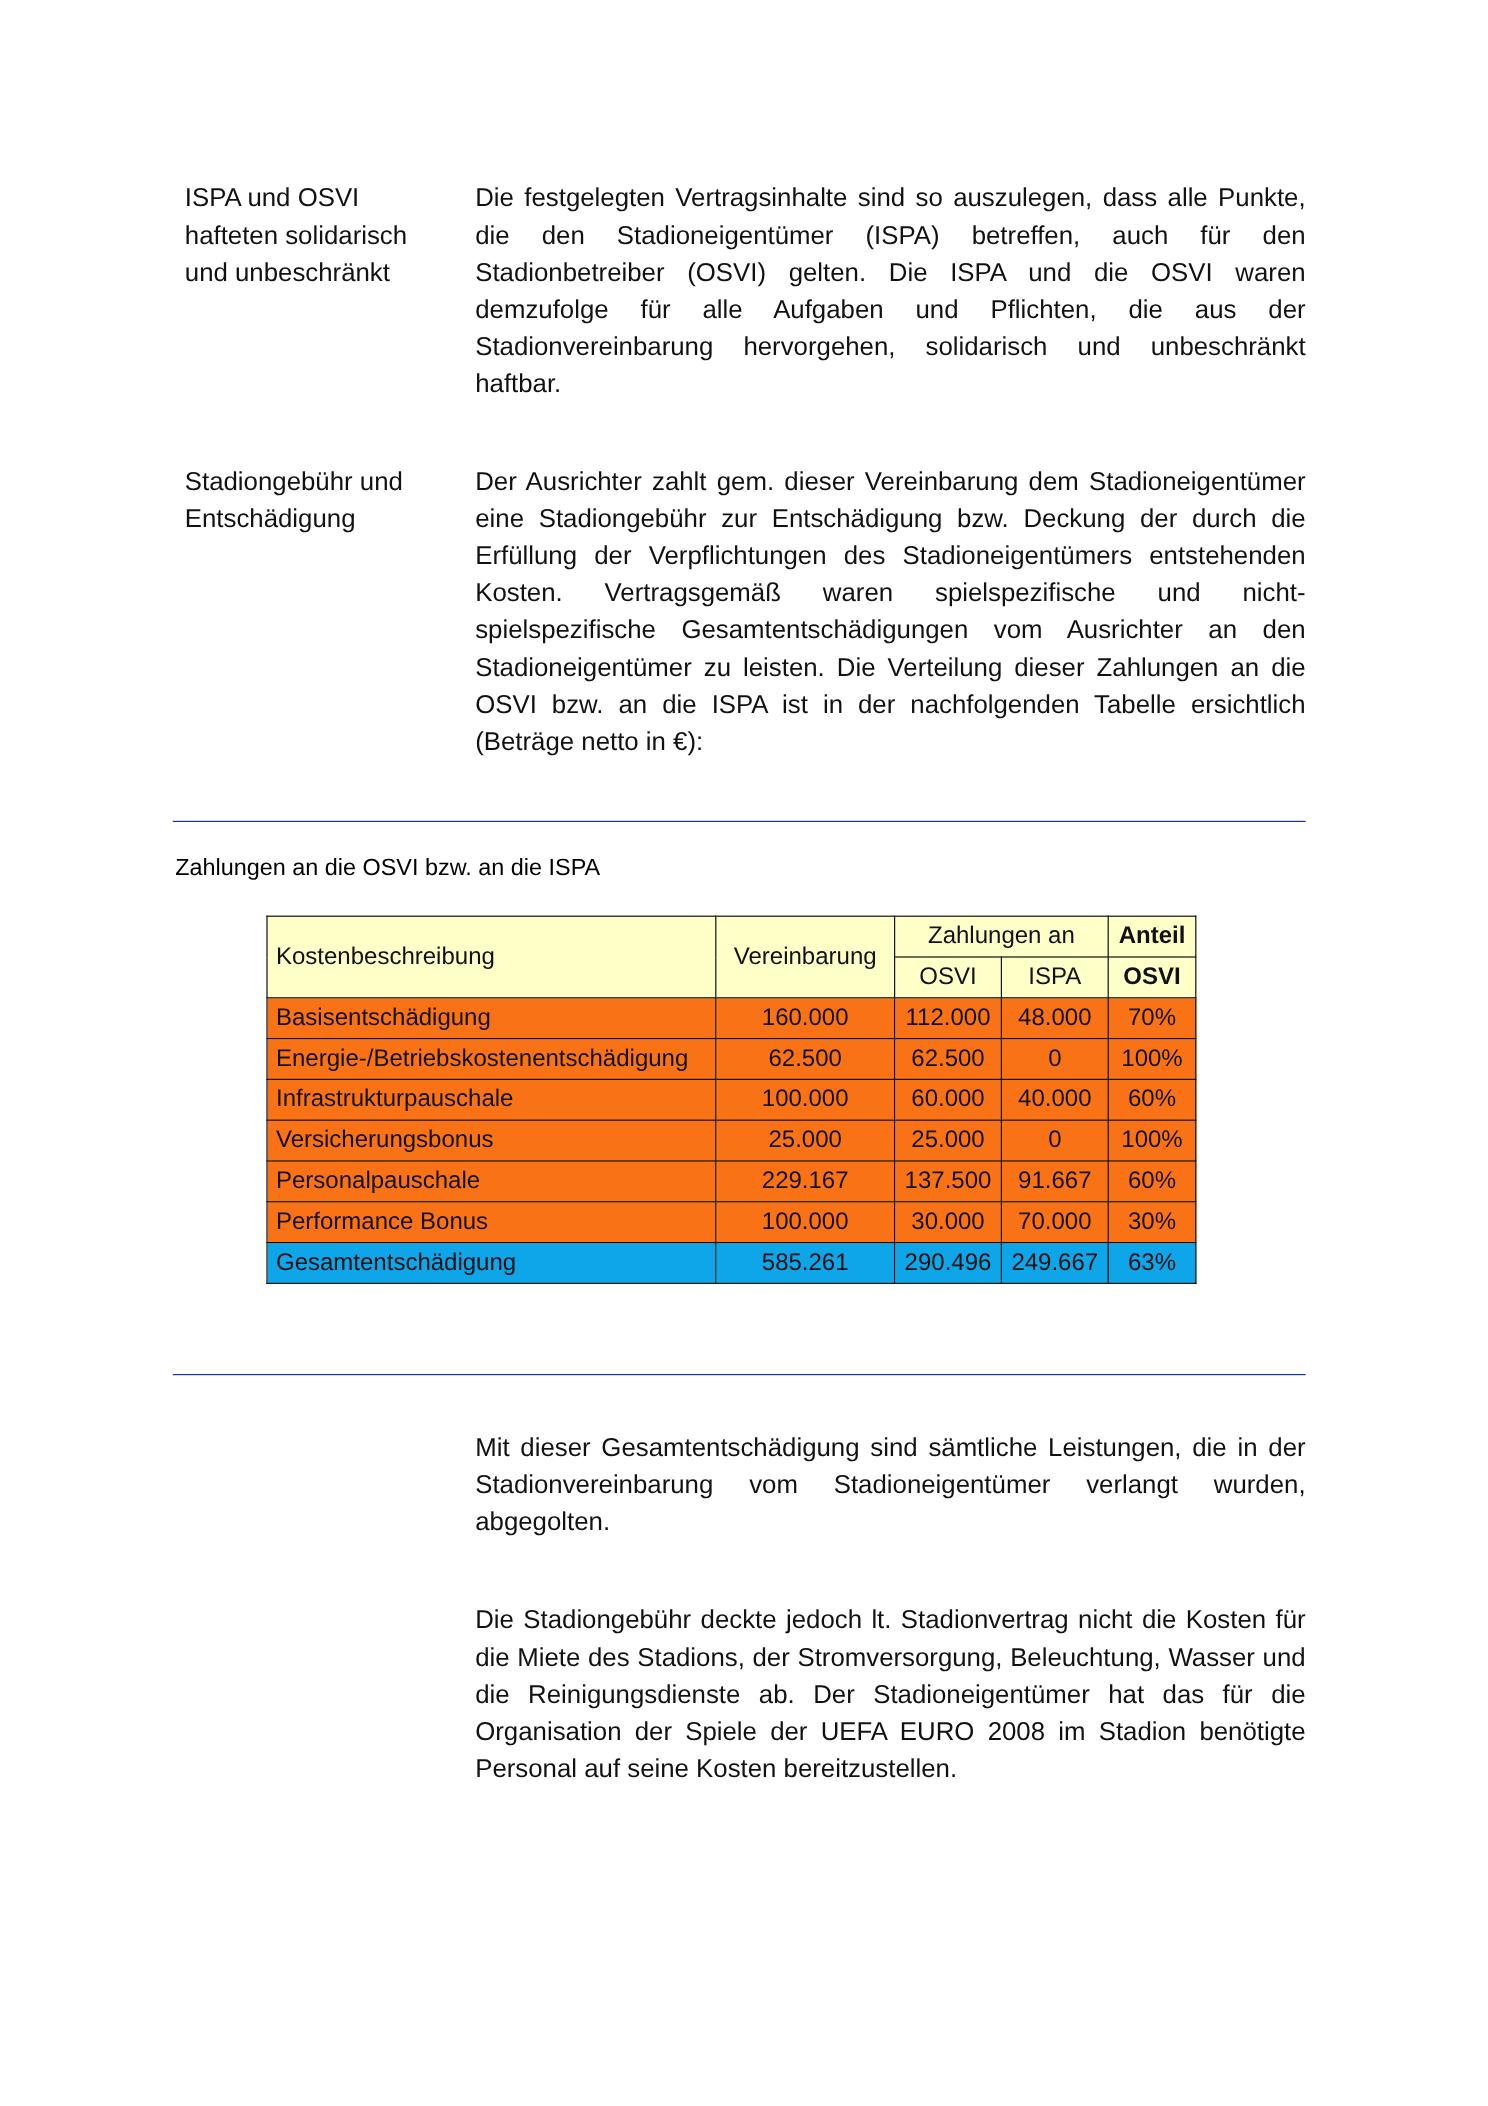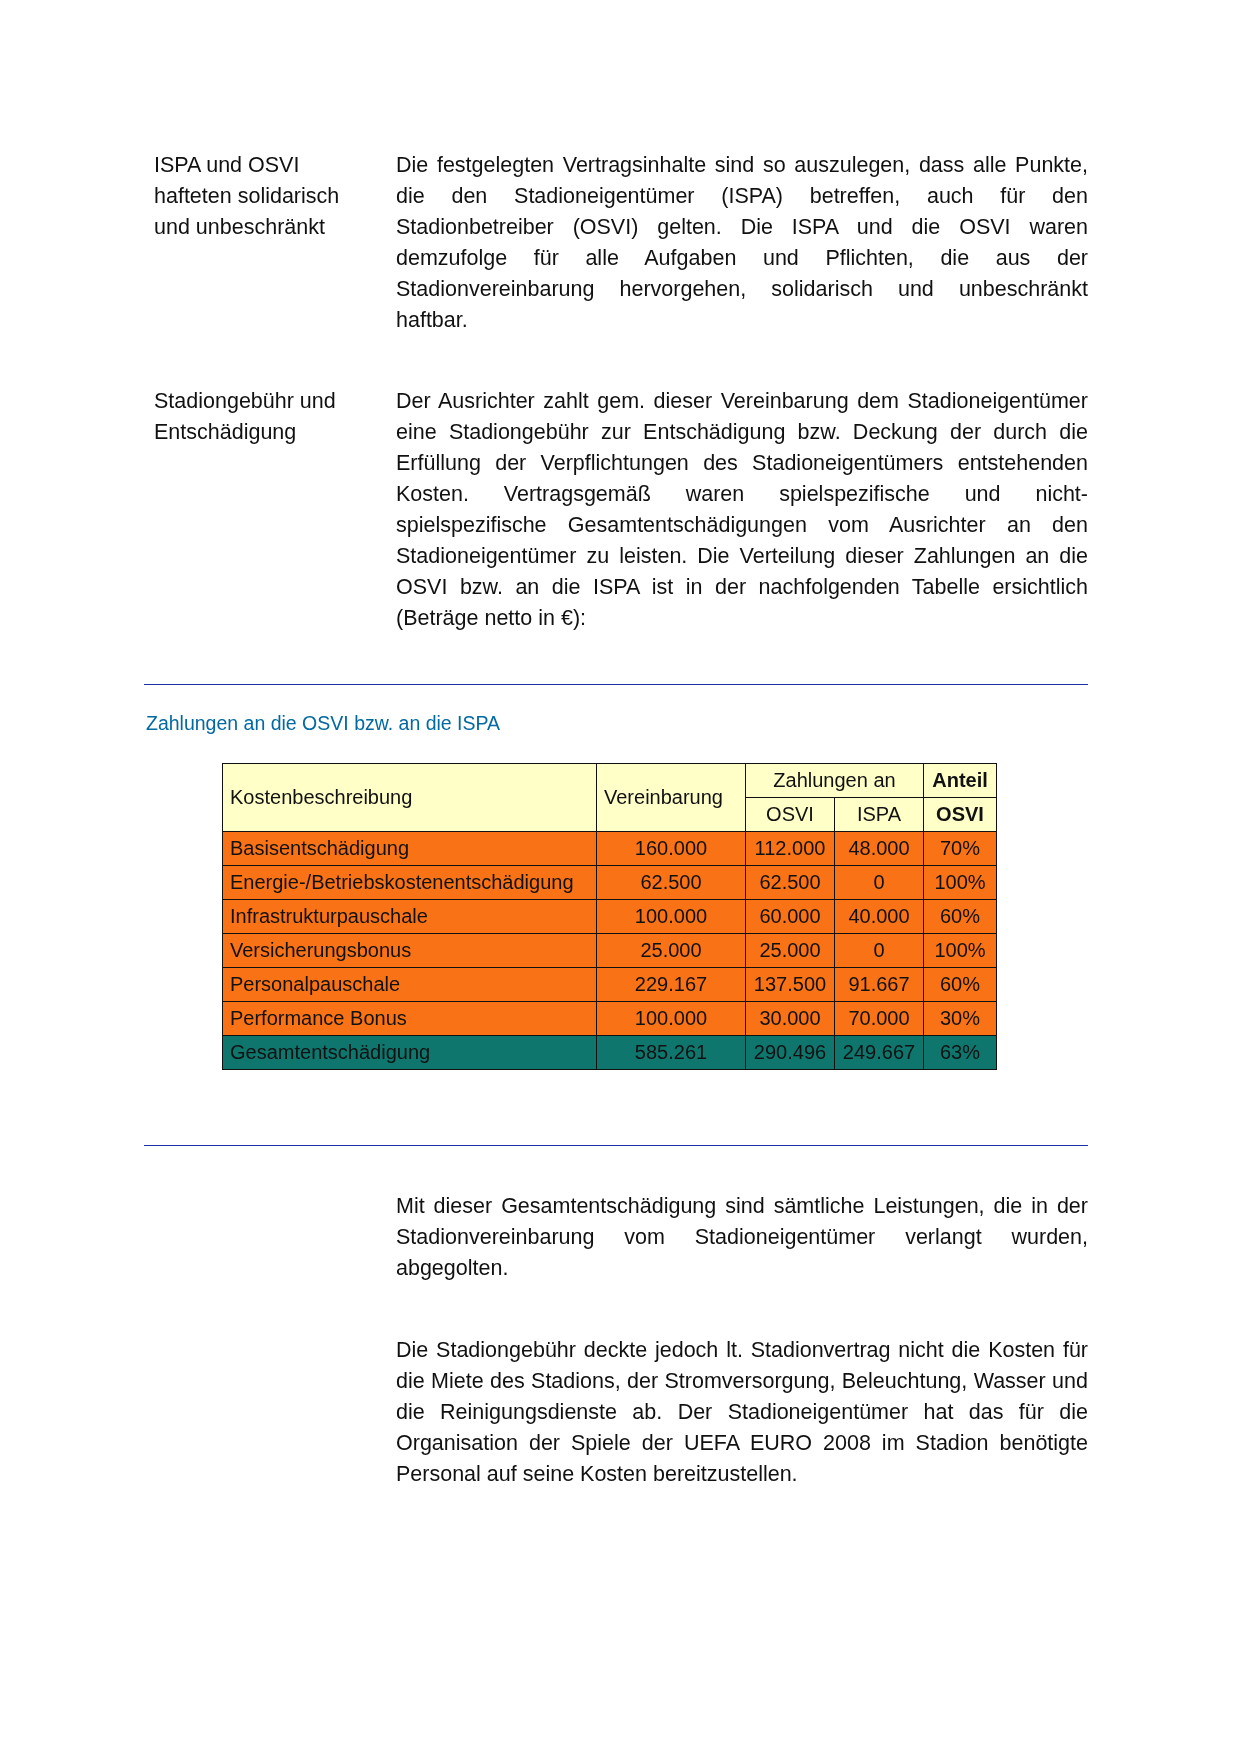--- a/index.html
+++ b/index.html
@@ -1,29 +1,29 @@
 <!DOCTYPE html>
 <html><head>
 <meta charset="utf-8">
 <style>
   html, body { margin:0; padding:0; background:#ffffff; }
   body { width:1240px; height:1755px; position:relative; font-family:"Liberation Sans", sans-serif; color:#111; }
   .section { position:absolute; left:154px; width:934px; }
   .label { position:absolute; left:0; width:220px; font-size:21.5px; line-height:31px; }
   .para { position:absolute; left:242px; width:692px; font-size:21.5px; line-height:31px; text-align:justify; }
   .rule { position:absolute; left:144px; width:944px; height:0; border-top:1.5px solid #1a2fa8; }
-  .caption { position:absolute; left:146px; top:712px; font-size:19.5px; color:#0369a1; }
+  .caption { position:absolute; left:146px; top:712px; font-size:19.5px; color:#000000; }
   table.pay { position:absolute; left:222px; top:763px; border-collapse:collapse; font-size:20px; }
   table.pay td { border:1.5px solid #111; padding:0 7px; height:33px; white-space:nowrap; }
   .hdr { background:#ffffc8; }
   .row td { background:#f97316; }
-  .total td { background:#0f766e; }
+  .total td { background:#0ea5e9; }
   .num { text-align:center; }
   .ctr { text-align:center; }
-  .c1 { width:359px; } .c2 { width:134px; } .c3 { width:74px; } .c4 { width:74px; } .c5 { width:58px;font-weight:bold; }
+  .c1 { width:359px; } .c2 { width:134px;text-align:center; } .c3 { width:74px; } .c4 { width:74px; } .c5 { width:58px;font-weight:bold; }
 </style>
 </head>
 <body>
 
 <div class="section" style="top:150px;">
   <div class="label">ISPA und OSVI hafteten solidarisch und unbeschränkt</div>
   <div class="para">Die festgelegten Vertragsinhalte sind so auszulegen, dass alle Punkte, die den Stadioneigentümer (ISPA) betreffen, auch für den Stadionbetreiber (OSVI) gelten. Die ISPA und die OSVI waren demzufolge für alle Aufgaben und Pflichten, die aus der Stadionvereinbarung hervorgehen, solidarisch und unbeschränkt haftbar.</div>
 </div>
 
 <div class="section" style="top:386px;">

